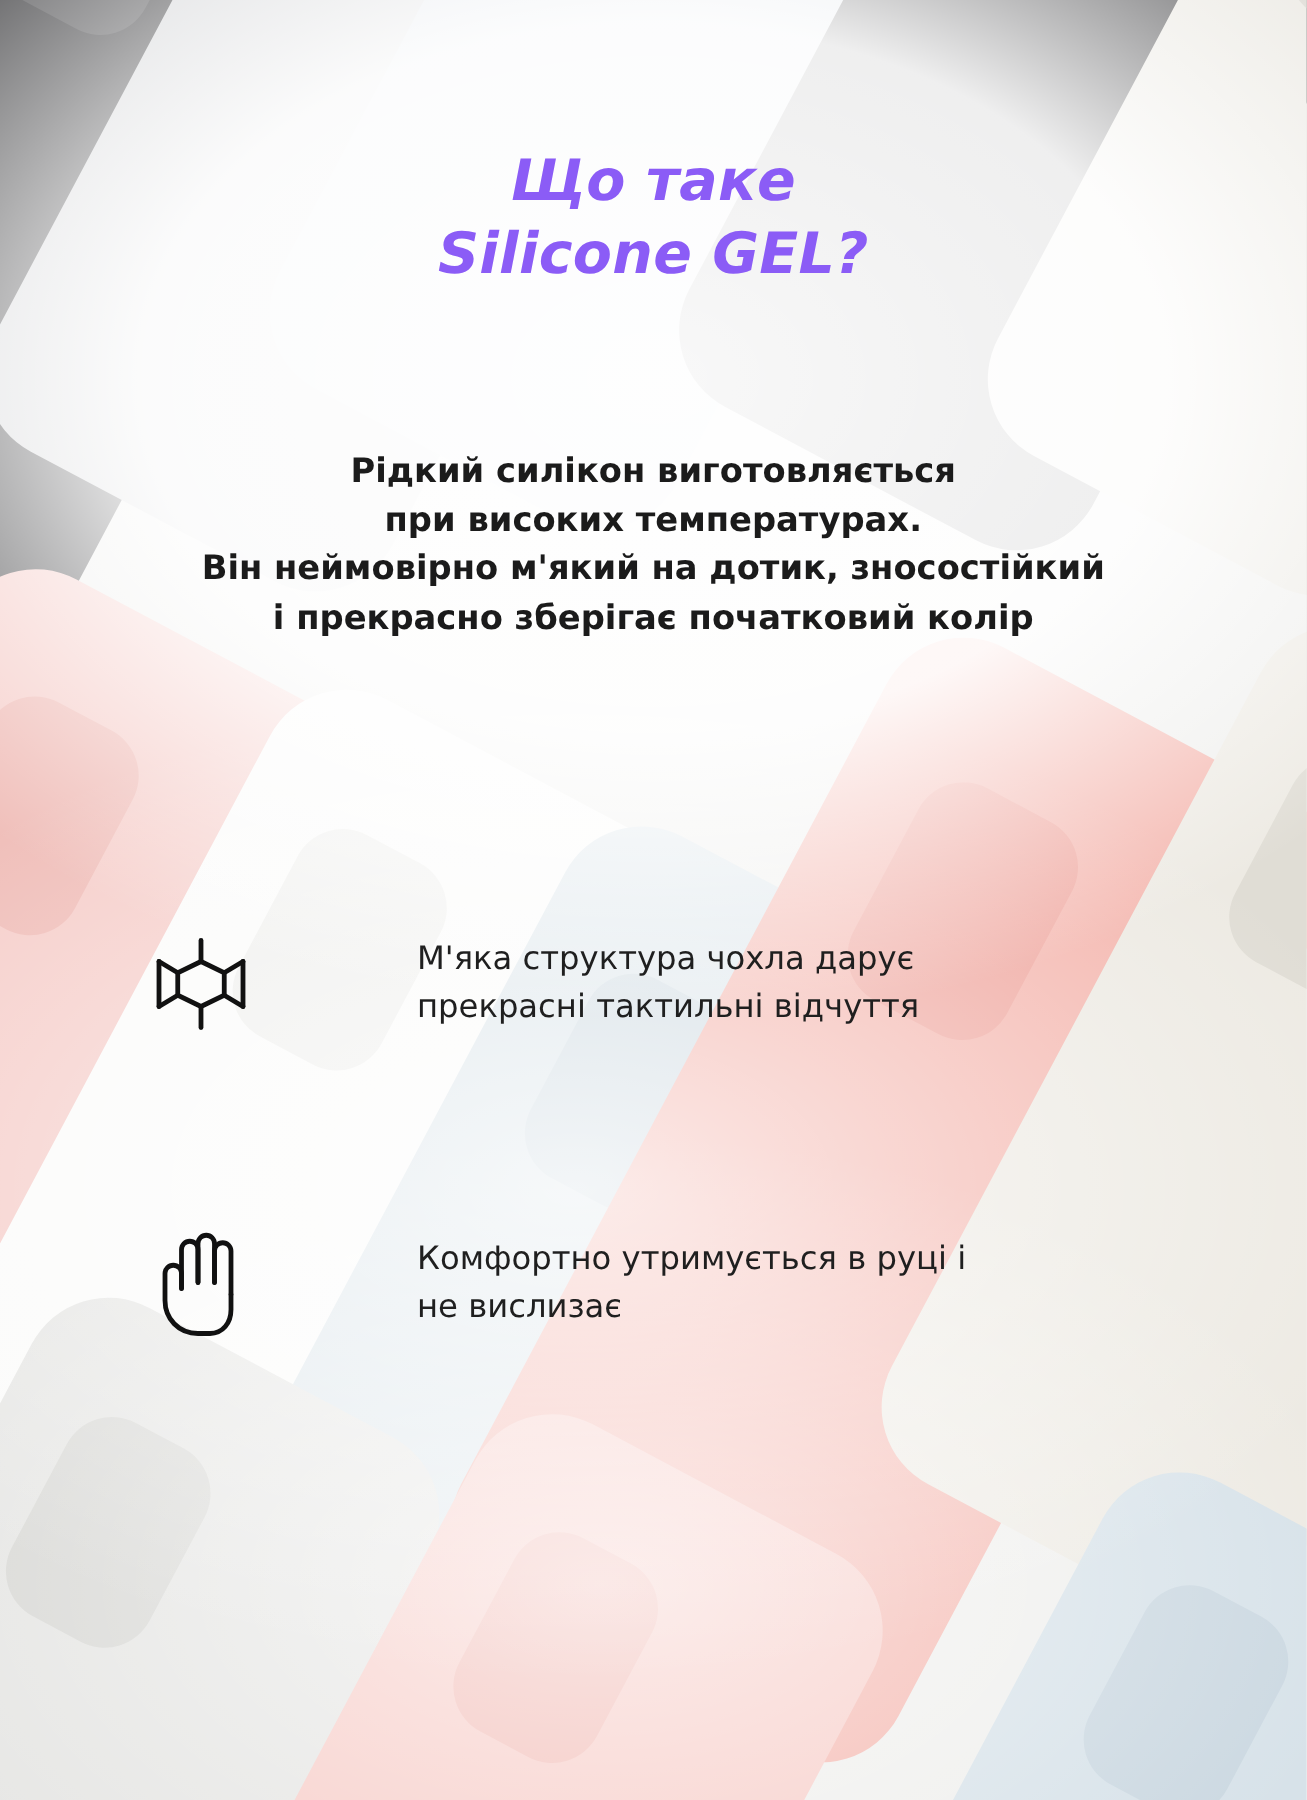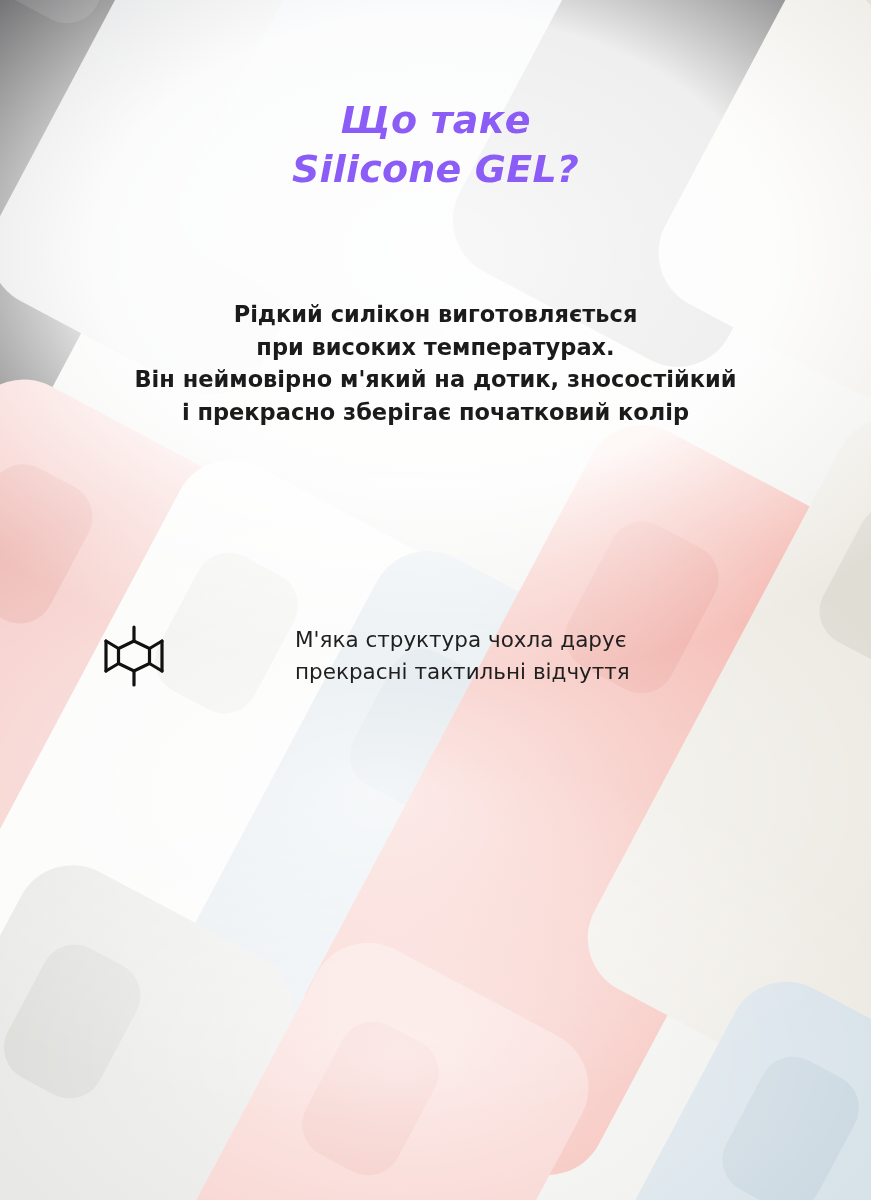--- a/index.html
+++ b/index.html
@@ -251,21 +251,20 @@
     top: 556px;
     width: 871px;
   }
   .feature {
     position: relative;
     display: flex;
     align-items: center;
     height: 200px;
     padding-left: 86px;
     box-sizing: border-box;
-    gap: 17px;
   }
   .feature-icon {
     width: 96px;
     height: 96px;
     flex: 0 0 96px;
     display: flex;
     align-items: center;
     justify-content: center;
   }
   .feature-icon svg {
@@ -350,16 +349,28 @@
             <path d="M43 28 L27.5 35.5 L27.5 50.5 L43 58 L58.5 50.5 L58.5 35.5 Z"></path>
             <path d="M15 28 V58"></path>
             <path d="M71 28 V58"></path>
           </svg>
         </div>
         <div class="feature-text">М'яка структура чохла дарує
 прекрасні тактильні відчуття</div>
       </div>
 
 
+      <div class="feature">
+        <div class="feature-icon">
+          <svg width="86" height="86" viewBox="0 0 86 86" fill="none" stroke="#111" stroke-width="3.2" stroke-linecap="round" stroke-linejoin="round">
+            <path d="M30 46 V20 a5.5 5.5 0 0 1 11 0 V42"></path>
+            <path d="M41 42 V16 a5.5 5.5 0 0 1 11 0 V42"></path>
+            <path d="M52 42 V21 a5.5 5.5 0 0 1 11 0 V50"></path>
+            <path d="M30 46 V36 a5.5 5.5 0 0 0 -11 0 V54 c0 12 9 22 22 22 h8 c8.5 0 14 -7 14 -16 V50"></path>
+          </svg>
+        </div>
+        <div class="feature-text">Комфортно утримується в руці і
+не вислизає</div>
+      </div>
 
     </div>
   </div>
 </div>
 
 </body></html>

